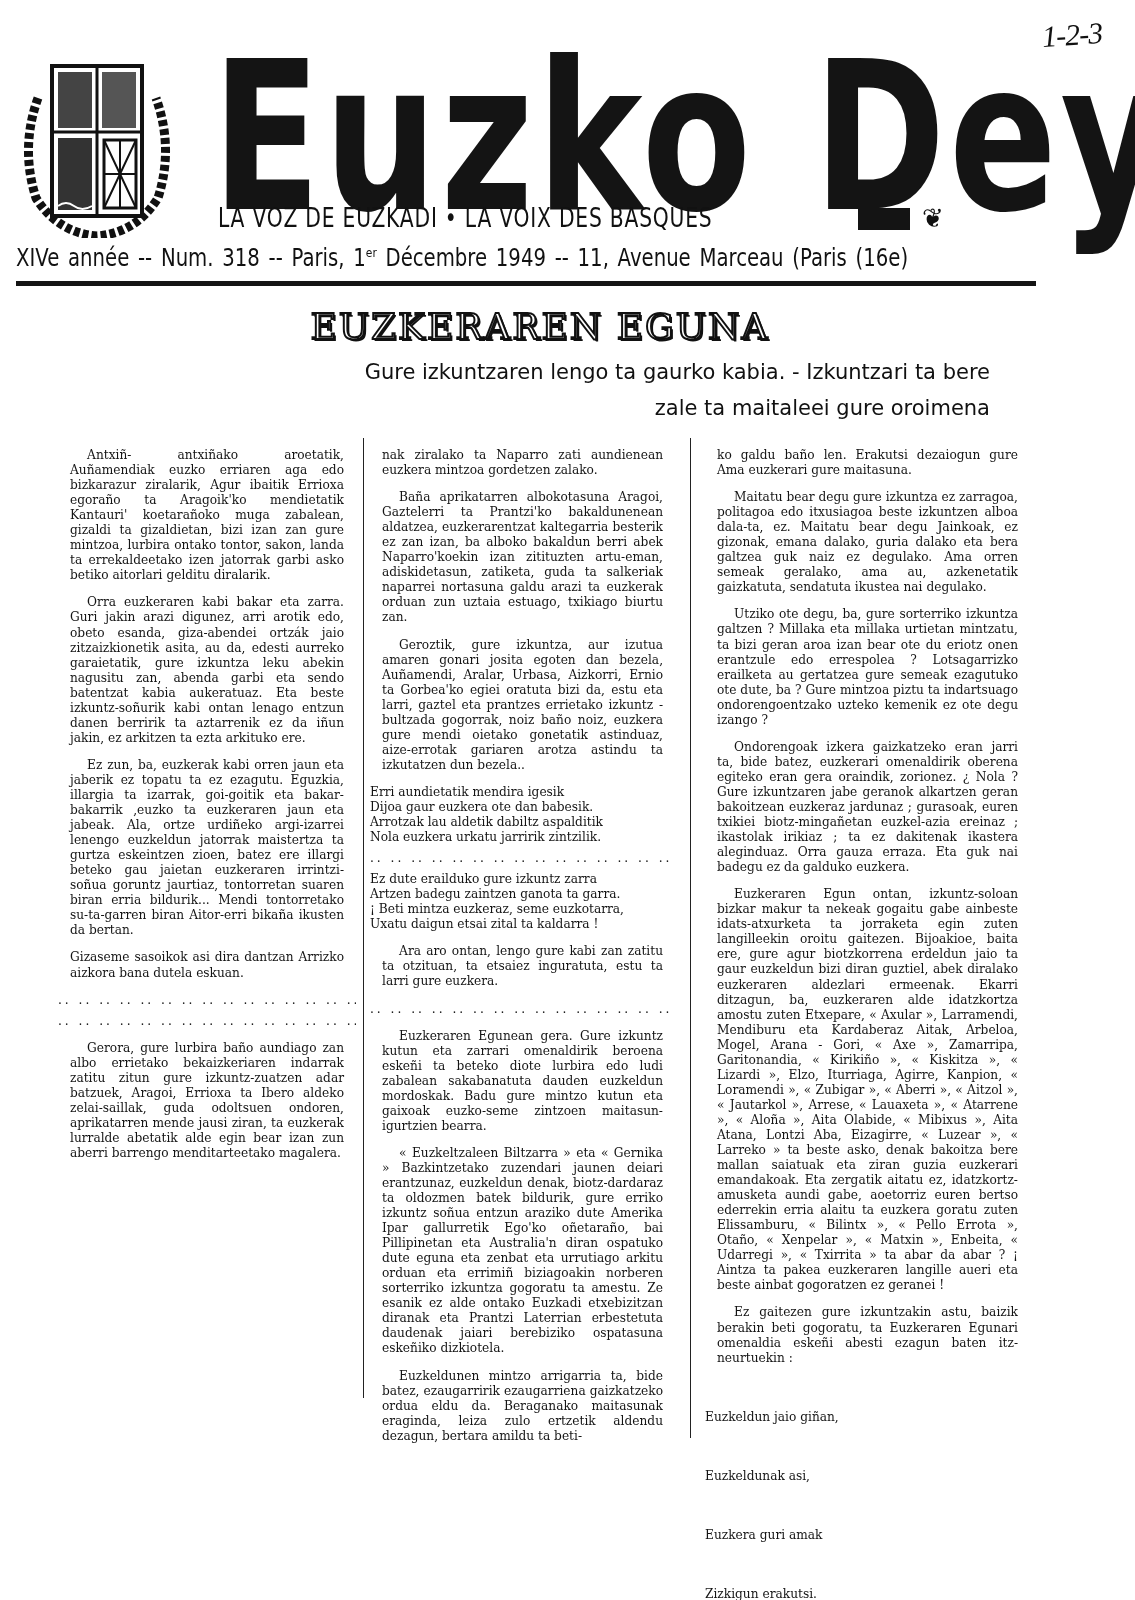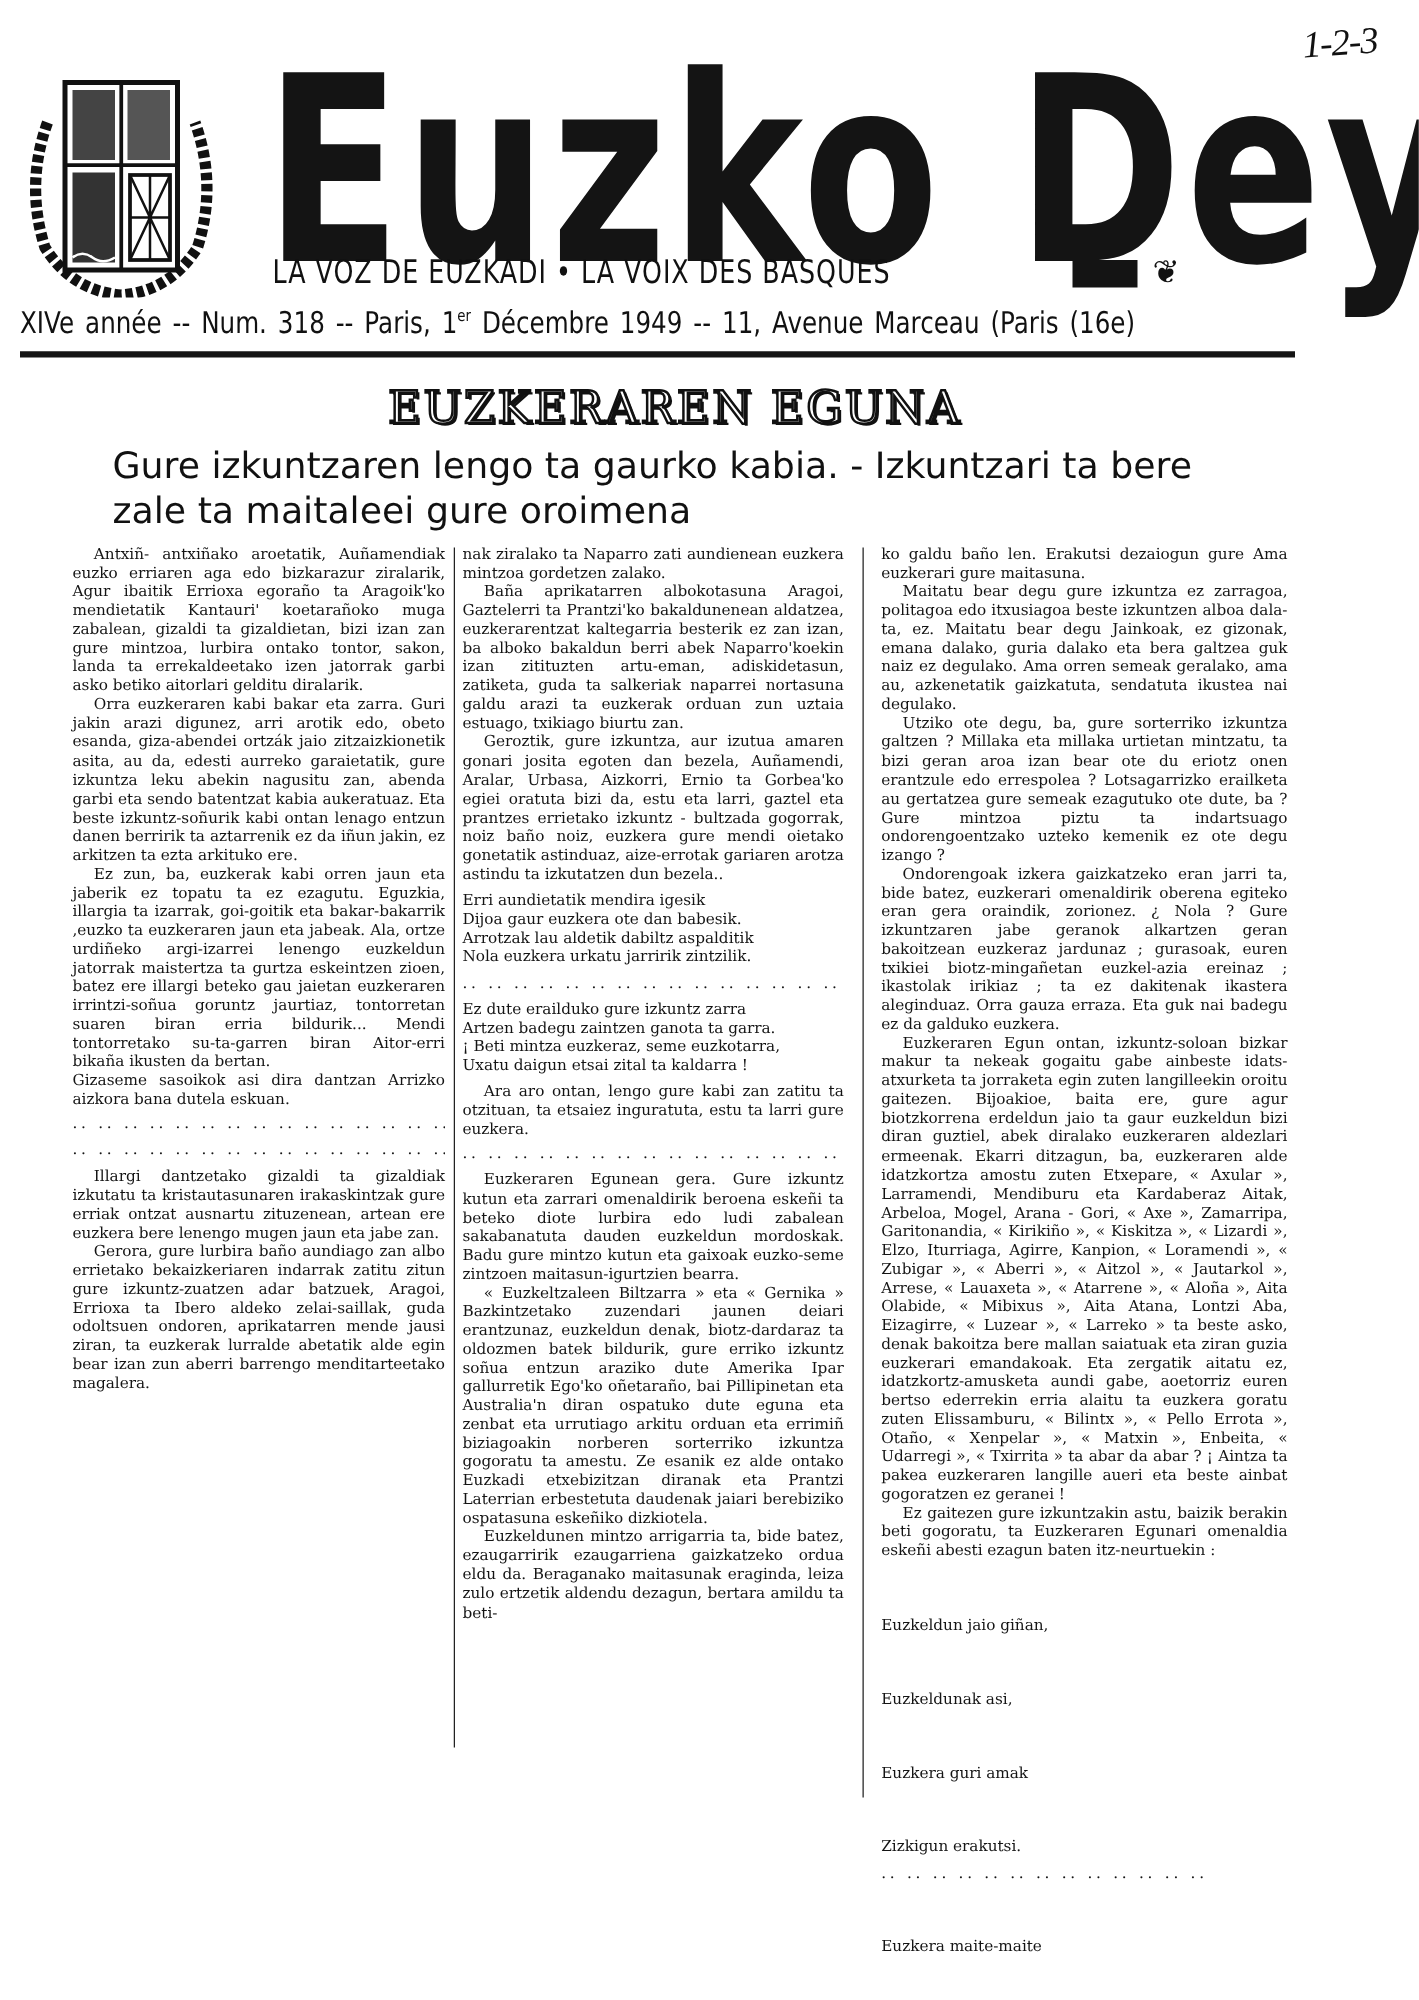--- a/index.html
+++ b/index.html
@@ -82,35 +82,35 @@
       width: 860px; text-align: center;
       font-family: "DejaVu Serif", serif;
       font-size: 36px; letter-spacing: 2px;
       color: #fff;
       -webkit-text-stroke: 2px #111;
       text-shadow: 2px 2px 0 #111;
       white-space: nowrap;
     }
     .subhead {
       position: absolute; left: 90px; top: 354px;
-      width: 900px; text-align: left;
-      font-family: "DejaVu Sans", sans-serif;
-      font-size: 29px; line-height: 36px;
+      width: 900px; text-align: right;
+      font-family: "DejaVu Sans", sans-serif;
+      font-size: 21px; line-height: 36px;
     }
     
     .col {
       position: absolute;
       top: 436px;
       font-family: "DejaVu Serif", serif;
       font-size: 12.2px;
       line-height: 15.05px;
       text-align: justify;
       color: #141414;
     }
-    .col p { margin: 0; text-indent: 1.4em; hyphens: auto; }
+    .col p { margin: 12px; text-indent: 1.4em; hyphens: auto; }
     .col p.noindent { text-indent: 0; }
     .col .dots {
       letter-spacing: 3px; overflow: hidden; white-space: nowrap;
       margin: 4px 0 6px 0; text-indent: 0;
     }
     .col .verse { margin: 6px 0 6px 0; text-align: left; }
     .col .verse div { text-indent: 0; }
     .col-1 { left: 58px; width: 298px; }
     .col-2 { left: 370px; width: 305px; }
     .col-3 { left: 705px; width: 325px; }
@@ -168,21 +168,20 @@
 <div class="col-sep sep-1"></div>
 <div class="col-sep sep-2"></div>
 
 <div class="col col-1">
   <p>Antxiñ- antxiñako aroetatik, Auñamendiak euzko erriaren aga edo bizkarazur ziralarik, Agur ibaitik Errioxa egoraño ta Aragoik'ko mendietatik Kantauri' koetarañoko muga zabalean, gizaldi ta gizaldietan, bizi izan zan gure mintzoa, lurbira ontako tontor, sakon, landa ta errekaldeetako izen jatorrak garbi asko betiko aitorlari gelditu diralarik.</p>
   <p>Orra euzkeraren kabi bakar eta zarra. Guri jakin arazi digunez, arri arotik edo, obeto esanda, giza-abendei ortzák jaio zitzaizkionetik asita, au da, edesti aurreko garaietatik, gure izkuntza leku abekin nagusitu zan, abenda garbi eta sendo batentzat kabia aukeratuaz. Eta beste izkuntz-soñurik kabi ontan lenago entzun danen berririk ta aztarrenik ez da iñun jakin, ez arkitzen ta ezta arkituko ere.</p>
   <p>Ez zun, ba, euzkerak kabi orren jaun eta jaberik ez topatu ta ez ezagutu. Eguzkia, illargia ta izarrak, goi-goitik eta bakar-bakarrik ,euzko ta euzkeraren jaun eta jabeak. Ala, ortze urdiñeko argi-izarrei lenengo euzkeldun jatorrak maistertza ta gurtza eskeintzen zioen, batez ere illargi beteko gau jaietan euzkeraren irrintzi-soñua goruntz jaurtiaz, tontorretan suaren biran erria bildurik... Mendi tontorretako su-ta-garren biran Aitor-erri bikaña ikusten da bertan.</p>
   <p class="noindent">Gizaseme sasoikok asi dira dantzan Arrizko aizkora bana dutela eskuan.</p>
   <div class="dots">.. .. .. .. .. .. .. .. .. .. .. .. .. .. ..</div>
   <div class="dots">.. .. .. .. .. .. .. .. .. .. .. .. .. .. ..</div>
-  <p>Illargi dantzetako gizaldi ta gizaldiak izkutatu ta kristautasunaren irakaskintzak gure erriak ontzat ausnartu zituzenean, artean ere euzkera bere lenengo mugen jaun eta jabe zan.</p>
   <p>Gerora, gure lurbira baño aundiago zan albo errietako bekaizkeriaren indarrak zatitu zitun gure izkuntz-zuatzen adar batzuek, Aragoi, Errioxa ta Ibero aldeko zelai-saillak, guda odoltsuen ondoren, aprikatarren mende jausi ziran, ta euzkerak lurralde abetatik alde egin bear izan zun aberri barrengo menditarteetako magalera.</p>
 </div>
 
 <div class="col col-2">
   <p class="noindent">nak ziralako ta Naparro zati aundienean euzkera mintzoa gordetzen zalako.</p>
   <p>Baña aprikatarren albokotasuna Aragoi, Gaztelerri ta Prantzi'ko bakaldunenean aldatzea, euzkerarentzat kaltegarria besterik ez zan izan, ba alboko bakaldun berri abek Naparro'koekin izan zitituzten artu-eman, adiskidetasun, zatiketa, guda ta salkeriak naparrei nortasuna galdu arazi ta euzkerak orduan zun uztaia estuago, txikiago biurtu zan.</p>
   <p>Geroztik, gure izkuntza, aur izutua amaren gonari josita egoten dan bezela, Auñamendi, Aralar, Urbasa, Aizkorri, Ernio ta Gorbea'ko egiei oratuta bizi da, estu eta larri, gaztel eta prantzes errietako izkuntz - bultzada gogorrak, noiz baño noiz, euzkera gure mendi oietako gonetatik astinduaz, aize-errotak gariaren arotza astindu ta izkutatzen dun bezela..</p>
   <div class="verse">
     <div>Erri aundietatik mendira igesik</div>
     <div>Dijoa gaur euzkera ote dan babesik.</div>

